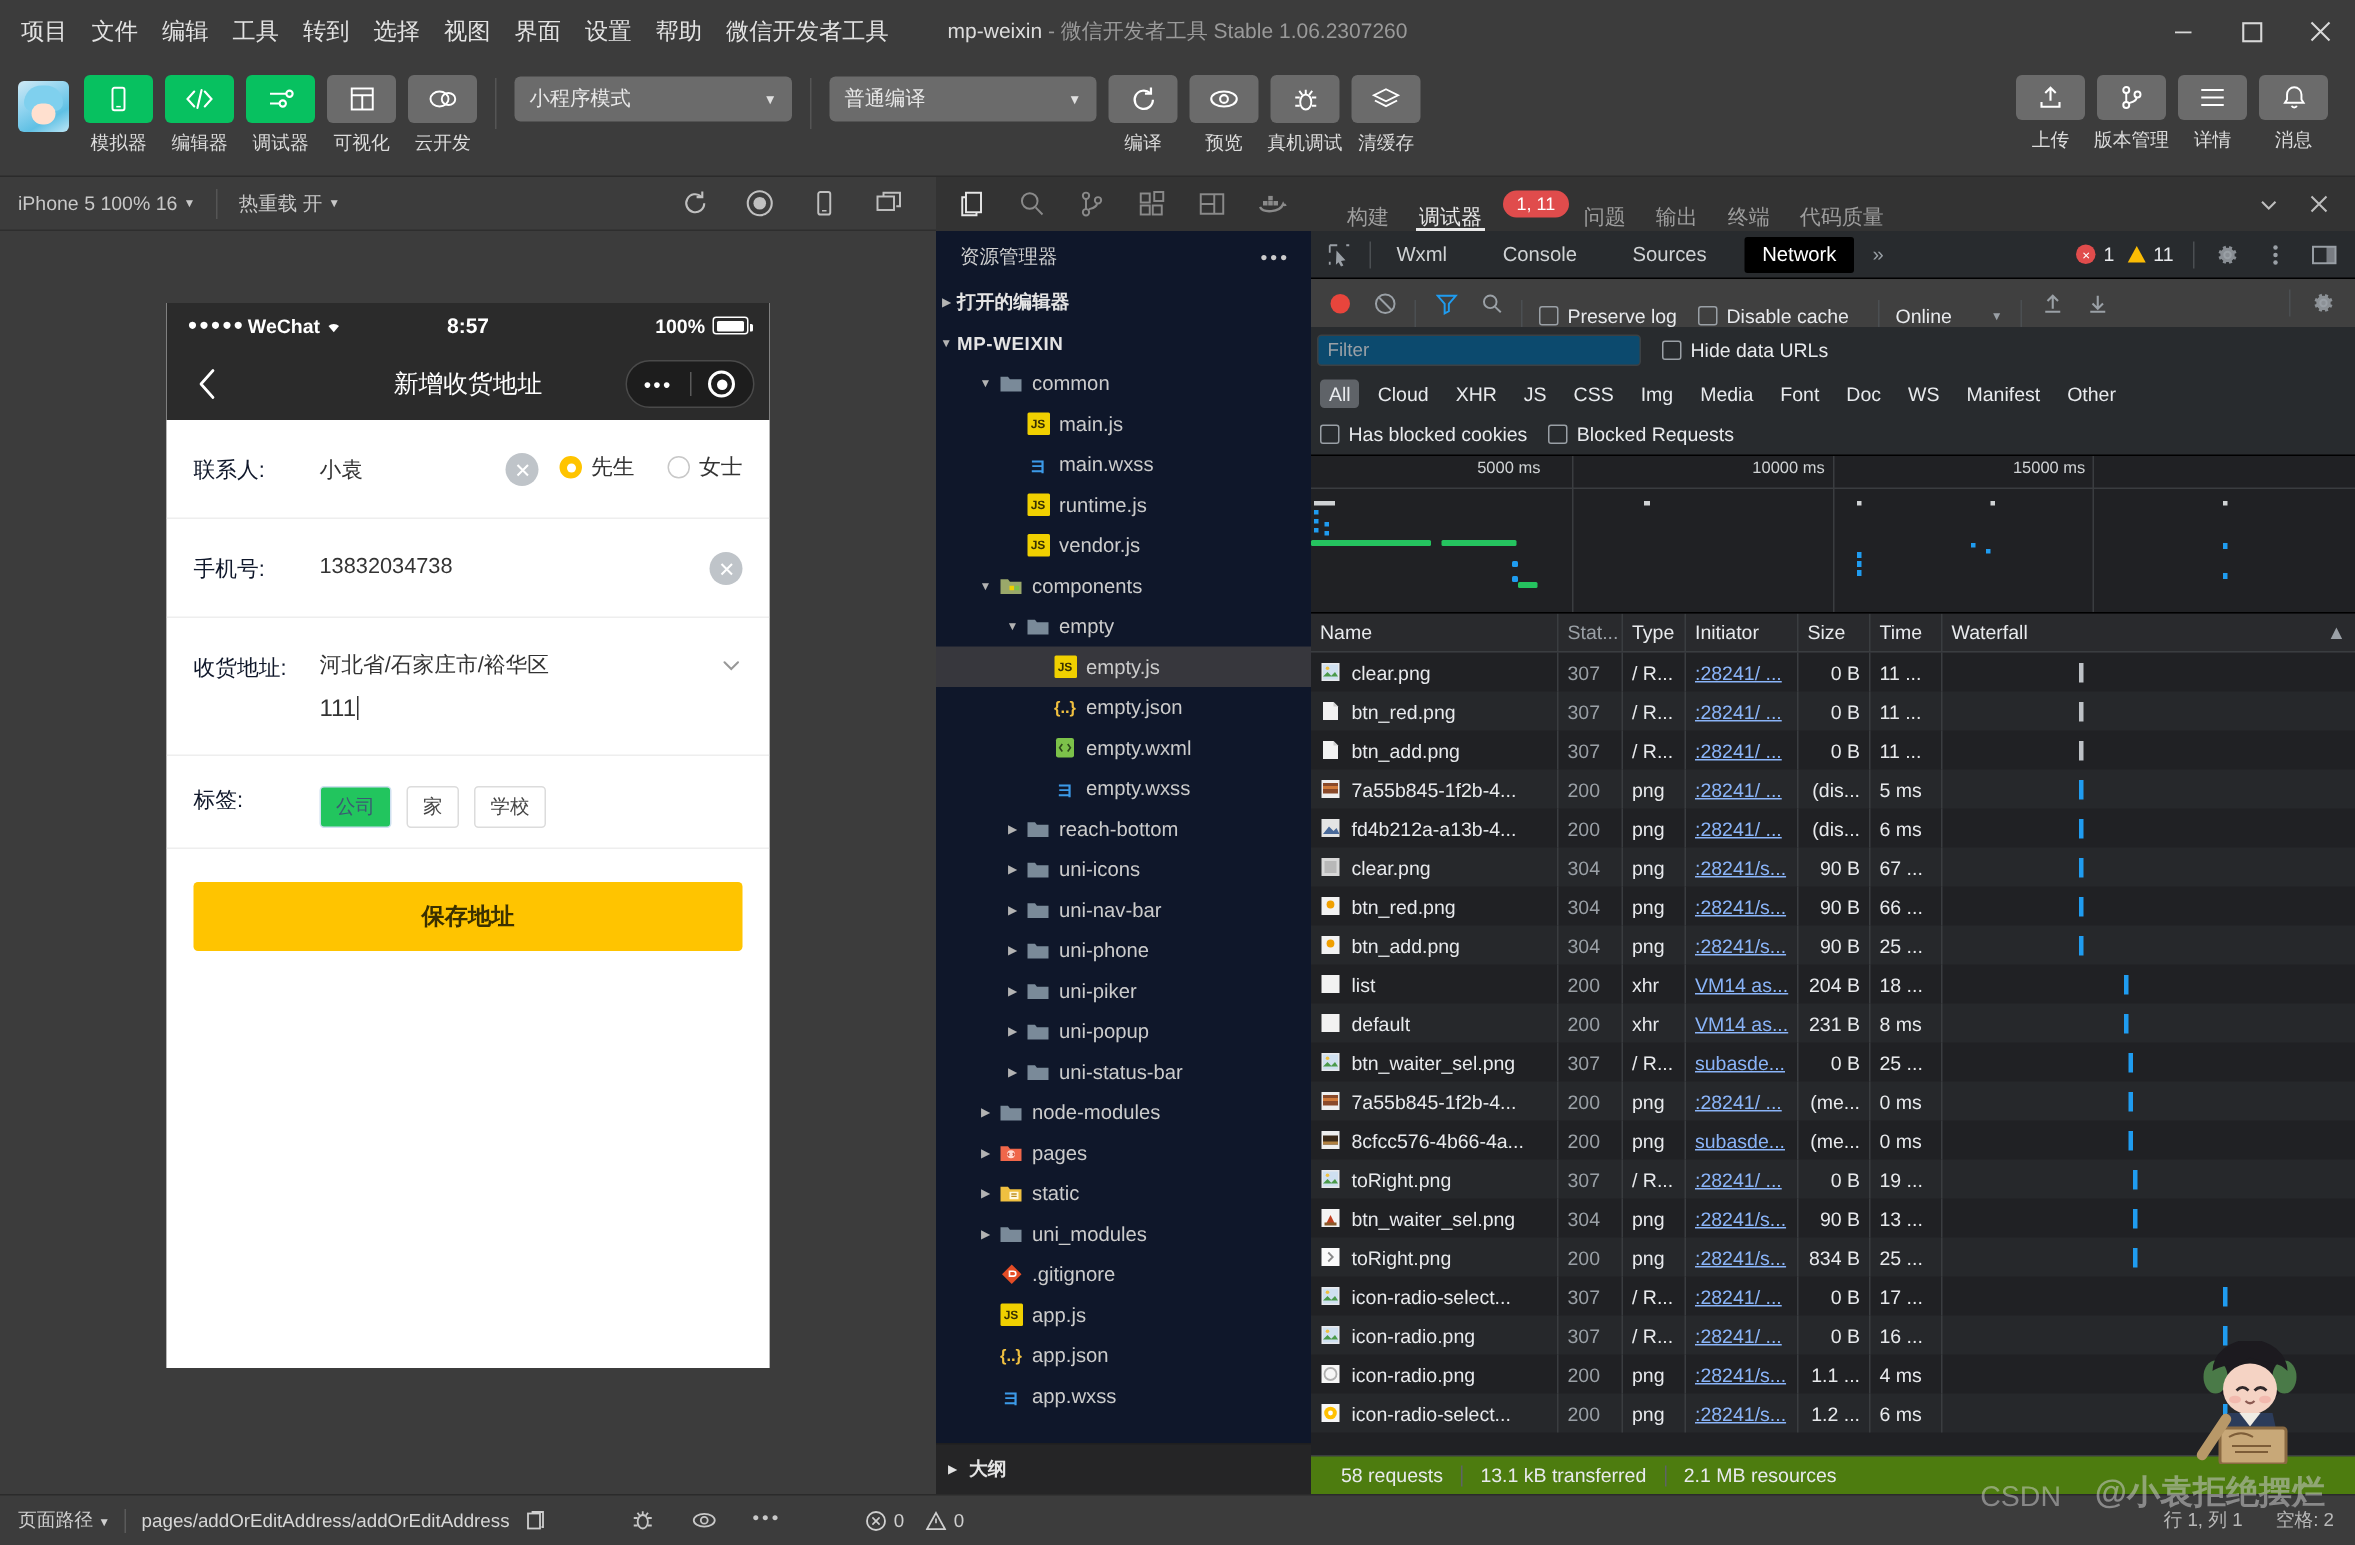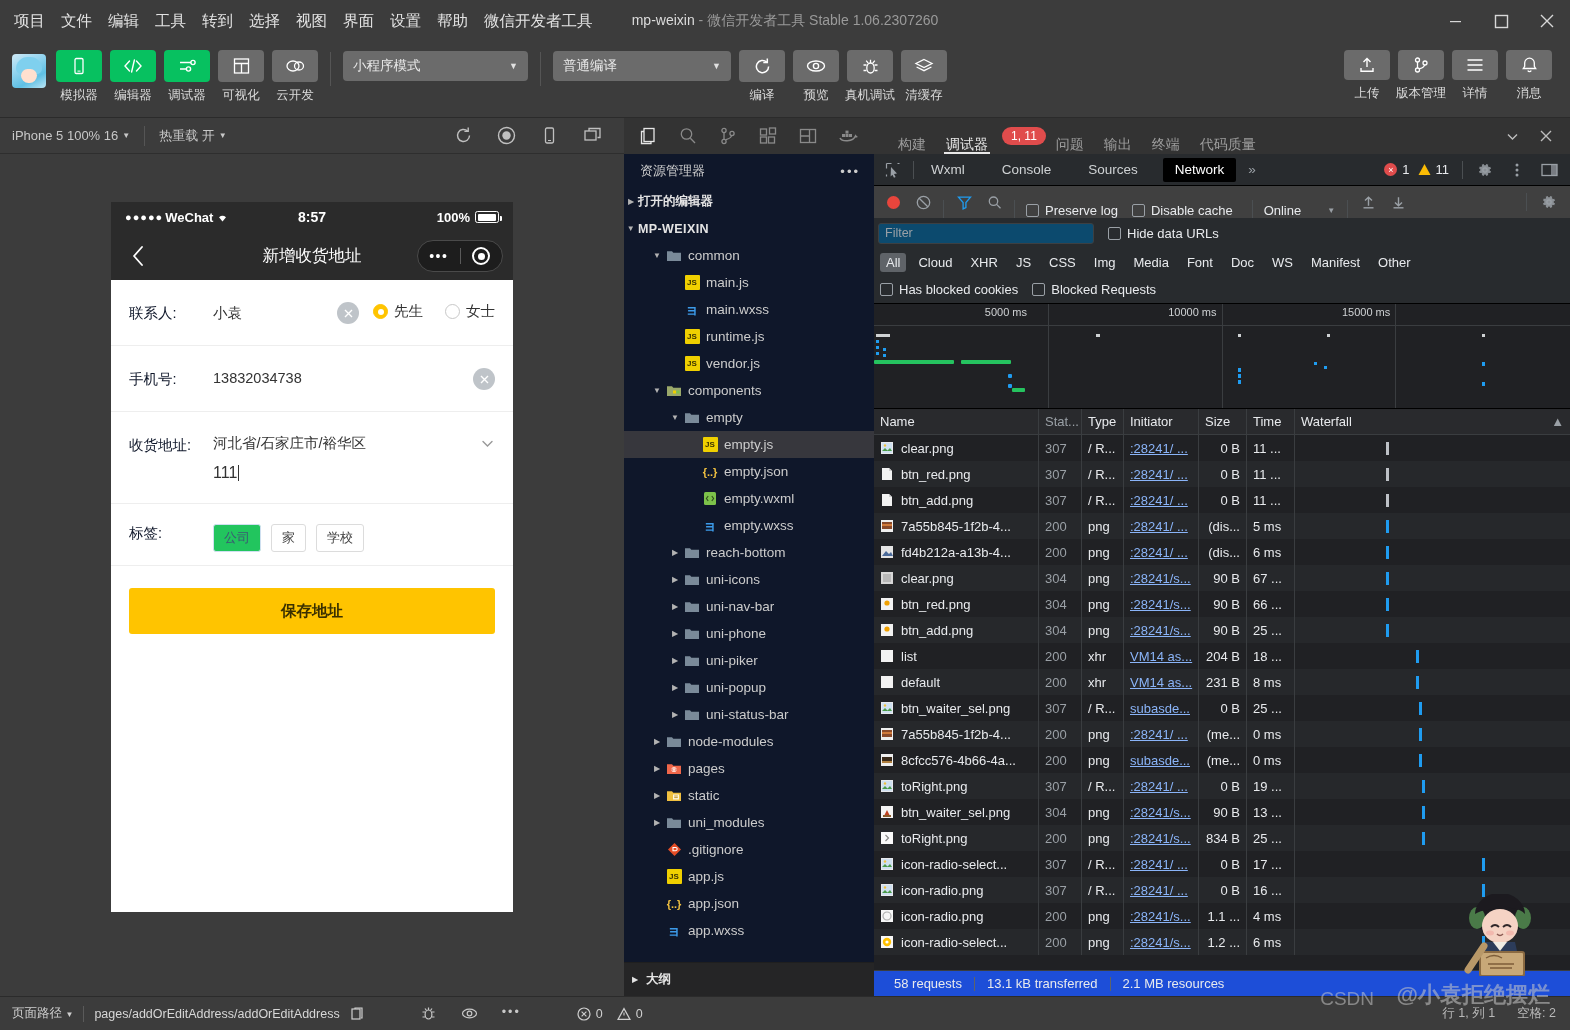--- a/index.html
+++ b/index.html
@@ -249,21 +249,21 @@
   .c-stat { width: 43px; color: #9aa0a6; justify-content: flex-start; }
   .c-type { width: 42px; }
   .c-init { width: 75px; color: #8ab4f8; text-decoration: underline; }
   .c-size { width: 48px; justify-content: flex-end; }
   .c-time { width: 48px; justify-content: flex-start; }
   .c-wf { flex: 1; position: relative; border-right: none !important; }
   .fileico { width: 14px; height: 14px; flex: none; border-radius: 1px; }
   .wf-mark { position: absolute; width: 3px; height: 13px; }
 
   .net-status {
-    height: 26px; background: #1d4ed8; display: flex; align-items: center; gap: 0;
+    height: 26px; background: #4d7c0f; display: flex; align-items: center; gap: 0;
     font-size: 13px; color: #e8eaed; padding-left: 8px; border-top: 1px solid #3a3d40; flex: none;
   }
   .net-status span { padding: 0 12px; }
   .net-status .sep { width: 1px; height: 14px; background: #5f6368; padding: 0; }
 
   
   .statusbar {
     height: 34px; background: #3c3c3c; display: flex; align-items: center;
     font-size: 12.5px; color: #cfcfcf; flex: none; border-top: 1px solid #2b2b2b; position: relative;
   }

